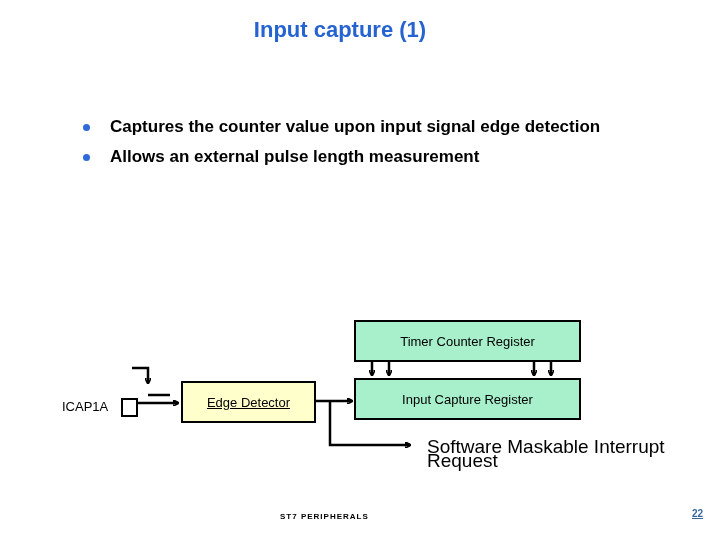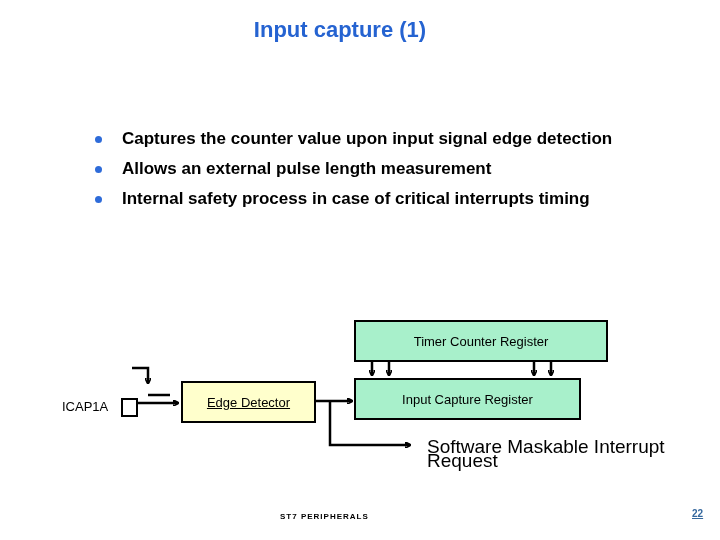--- a/index.html
+++ b/index.html
@@ -4,33 +4,33 @@
 <style>
   html,body{margin:0;padding:0;background:#888;}
   .slide{
     position:relative;width:720px;height:540px;background:#ffffff;overflow:hidden;
     font-family:"Liberation Sans",sans-serif;color:#000;
   }
   
   .title{position:absolute;top:17px;left:0;width:680px;text-align:center;
     font-size:22px;font-weight:bold;line-height:25px;color:var(--title-blue);}
   
-  .bullets{position:absolute;top:112px;left:83px;margin:12px;padding:0;list-style:none;}
+  .bullets{position:absolute;top:112px;left:83px;margin:0;padding:0;list-style:none;}
   .bullet-item{position:relative;padding-left:27px;line-height:30px;height:30px;}
   .dot{position:absolute;left:0;top:12px;width:7px;height:7px;border-radius:50%;
     background:var(--bullet-blue);}
   .bullet-text{font-size:17px;font-weight:bold;white-space:nowrap;}
   
   .wires{position:absolute;left:0;top:0;}
   .wires path{stroke:var(--line-black);stroke-width:2.5;fill:none;}
   .box{position:absolute;box-sizing:border-box;border:2.5px solid var(--line-black);
     display:flex;align-items:center;justify-content:center;font-size:13px;}
   .green{background:var(--register-green);}
   .yellow{background:var(--detector-yellow);text-decoration:underline;}
-  .tcr{left:354px;top:320px;width:254px;height:42px;}
+  .tcr{left:354px;top:320px;width:227px;height:42px;}
   .icr{left:354px;top:378px;width:227px;height:42px;align-items:center;}
   .ed{left:181px;top:381px;width:135px;height:42px;}
   .icap-label{position:absolute;left:62px;top:397px;font-size:13px;line-height:19px;}
   .icap-square{position:absolute;left:121px;top:398px;width:17px;height:19px;
     box-sizing:border-box;border:2px solid var(--line-black);background:#fff;}
   .smir-label{position:absolute;left:427px;top:440px;font-size:19px;line-height:14px;}
   
   .footer-center{position:absolute;left:280px;top:512px;width:215px;text-align:left;
     font-size:8px;font-weight:bold;letter-spacing:1px;}
   .page-number{position:absolute;left:692px;top:508px;font-size:10px;font-weight:bold;
@@ -46,24 +46,20 @@
   </div>
 
   <ul class="bullets">
     <li class="bullet-item">
       <span class="dot"></span>
       <span class="bullet-text">Captures the counter value upon input signal edge detection</span>
     </li>
     <li class="bullet-item">
       <span class="dot"></span>
       <span class="bullet-text">Allows an external pulse length measurement</span>
-    </li>
-    <li class="bullet-item">
-      <span class="dot"></span>
-      <span class="bullet-text">Internal safety process in case of critical interrupts timing</span>
     </li>
   </ul>
 
   <div>
     <svg class="wires" width="720" height="540" viewBox="0 0 720 540">
       <defs>
         <marker id="arr" viewBox="0 0 10 10" refX="8" refY="5" markerWidth="2.6" markerHeight="2.6" orient="auto">
           <path d="M0,0 L10,5 L0,10 z" stroke="none" fill="#000"></path>
         </marker>
       </defs>

